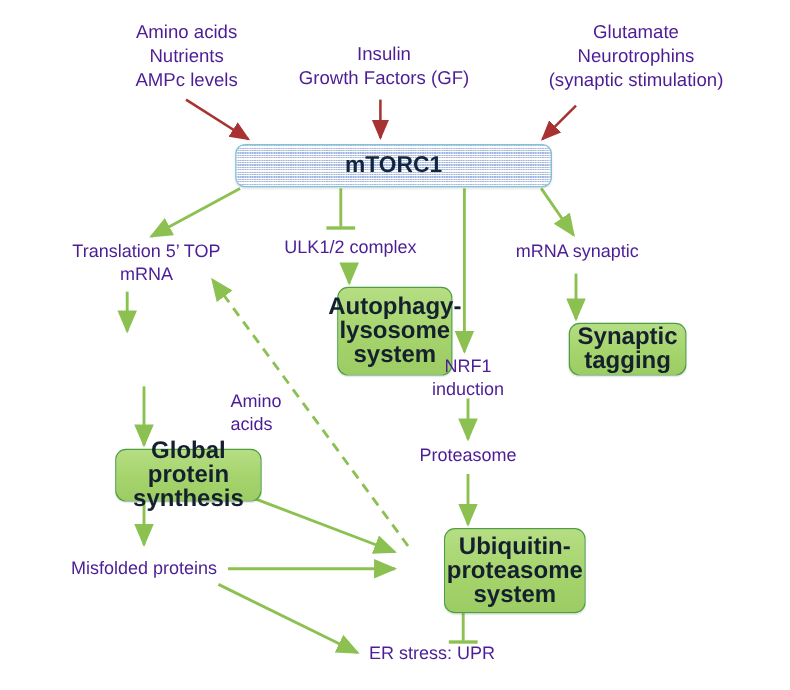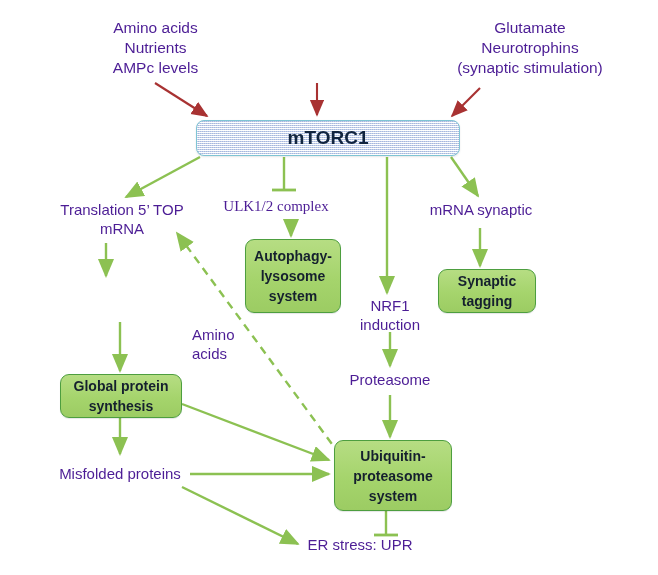--- a/index.html
+++ b/index.html
@@ -37,29 +37,30 @@
     line-height: 20px;
   }
   .gbox {
     position: absolute;
     box-sizing: border-box;
     background: linear-gradient(180deg, #b6dd83 0%, #a5d46c 55%, #9ccc63 100%);
     border: 1.6px solid #4d9e3f;
     border-radius: 9px;
     color: #15202e;
     font-weight: bold;
-    font-size: 14px;
+    font-size: 20px;
     line-height: 20px;
     display: flex;
     align-items: center;
     justify-content: center;
     text-align: center;
     white-space: pre-line;
     font-family: "Liberation Sans", sans-serif;
     box-shadow: 0 1px 1px rgba(0,0,0,0.10);
+    margin-left: 36px;
   }
   #mtorc1 {
     position: absolute;
     left: 196px;
     top: 120px;
     width: 264px;
     height: 36px;
     box-sizing: border-box;
     border: 1.6px solid #7fc4d4;
     border-radius: 8px;
@@ -123,37 +124,39 @@
 
     <line x1="340" y1="455" x2="177" y2="233" stroke="#8cc152" stroke-width="2.4" stroke-dasharray="8 6" marker-end="url(#ar-green)"></line>
 
     <line x1="480" y1="228" x2="480" y2="266" stroke="#8cc152" stroke-width="2.4" marker-end="url(#ar-green)"></line>
   </svg>
 
   <div class="lbl stim" style="left:78px; top:18px; width:155px;">Amino acids
 Nutrients
 AMPc levels</div>
 
+  <div class="lbl stim" style="left:225px; top:36px; width:190px;">Insulin
+Growth Factors (GF)</div>
 
   <div class="lbl stim" style="left:415px; top:18px; width:230px;">Glutamate
 Neurotrophins
 (synaptic stimulation)</div>
 
   <div id="mtorc1">mTORC1</div>
 
   <div class="lbl" style="left:32px; top:200px; width:180px;">Translation 5’ TOP
 mRNA</div>
 
 
   <div class="gbox" style="left:60px; top:374px; width:122px; height:44px;">Global protein
 synthesis</div>
 
   <div class="lbl" style="left:38px; top:464px; width:164px;">Misfolded proteins</div>
 
-  <div class="lbl" style="left:212px; top:197px; width:128px;font-family:Liberation Serif, serif;">ULK1/2 complex</div>
+  <div class="lbl" style="left:228px; top:197px; width:128px;">ULK1/2 complex</div>
 
   <div class="gbox" style="left:245px; top:239px; width:96px; height:74px;">Autophagy-
 lysosome
 system</div>
 
   <div class="lbl" style="left:352px; top:296px; width:76px;">NRF1
 induction</div>
 
   <div class="lbl" style="left:338px; top:370px; width:104px;">Proteasome</div>
 

